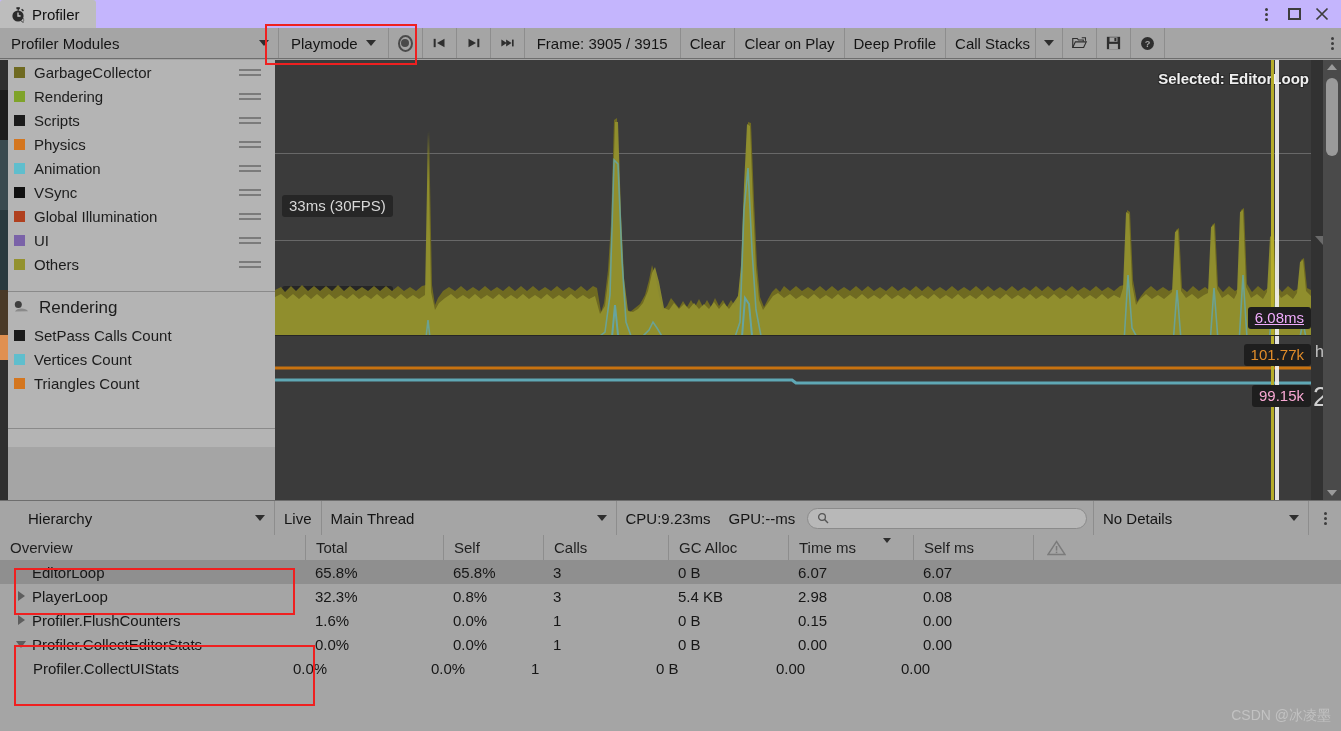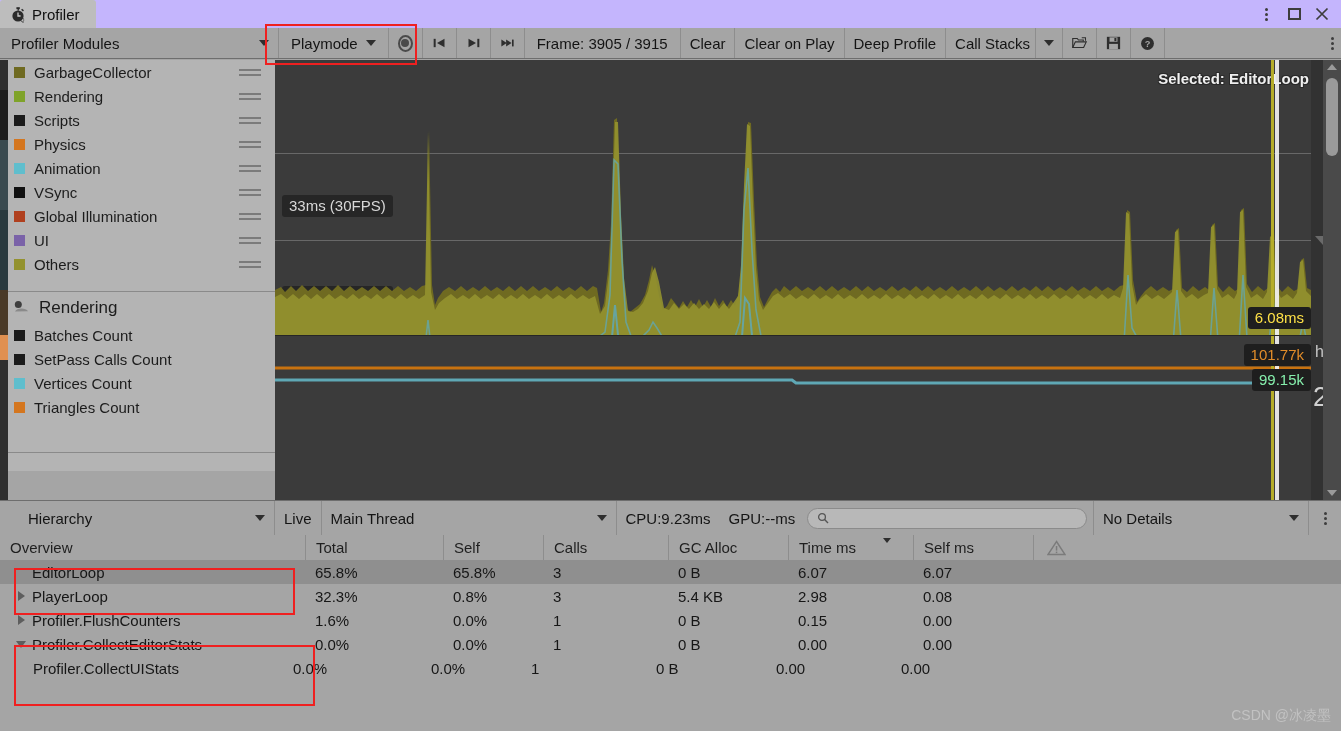--- a/index.html
+++ b/index.html
@@ -107,23 +107,23 @@
     white-space: nowrap;
   }
   .vline { position: absolute; top: 0; bottom: 0; width: 4px; background: #f2f2f2; opacity: .92; }
   .vline-y { position: absolute; top: 0; bottom: 0; width: 3px; background: #b5ad2a; }
 
   .vallabel {
     position: absolute; background: #1e1e1e;
     font-size: 15px; padding: 2px 7px 3px 7px; border-radius: 3px;
     white-space: nowrap;
   }
-  .val-ms { color: #fde047; }
+  .val-ms { color: #f0abfc; text-decoration: underline; }
   .val-tri { color: #e08c2a; }
-  .val-vert { color: #86efac; }
+  .val-vert { color: #f9a8d4; margin-top: 16px; }
 
   
   .chart-scroll {
     position: absolute; right: 0; top: 0; width: 18px; height: 440px;
     background: #4a4a4a;
   }
   .cs-arrow { width: 18px; height: 14px; display: flex; align-items:center; justify-content:center; }
   .cs-up { width:0;height:0;border-left:5px solid transparent;border-right:5px solid transparent;border-bottom:6px solid #9a9a9a; }
   .cs-down { width:0;height:0;border-left:5px solid transparent;border-right:5px solid transparent;border-top:6px solid #9a9a9a; }
   .cs-thumb { position:absolute; left:3px; top:18px; width:12px; height:78px; background:#9a9a9a; border-radius:6px; }
@@ -386,24 +386,20 @@
     <div class="mod-head">
       <svg width="19" height="19" viewBox="0 0 19 19">
         <circle cx="6.3" cy="6.6" r="3.5" fill="#3f3f3f"></circle>
         <path d="M3 13.5 C4.5 9.5, 14 9.5, 16 13.2 L3 13.5 Z" fill="#8a8a8a"></path>
       </svg>
       <span>Rendering</span>
     </div>
     <div class="mod-list">
       <div class="mod-row">
         <span class="swatch" style="background:#1b1b1b"></span>
-        <span class="mod-label">Batches Count</span>
-      </div>
-      <div class="mod-row">
-        <span class="swatch" style="background:#1b1b1b"></span>
         <span class="mod-label">SetPass Calls Count</span>
       </div>
       <div class="mod-row">
         <span class="swatch" style="background:#5fbecd"></span>
         <span class="mod-label">Vertices Count</span>
       </div>
       <div class="mod-row">
         <span class="swatch" style="background:#d4761f"></span>
         <span class="mod-label">Triangles Count</span>
       </div>

